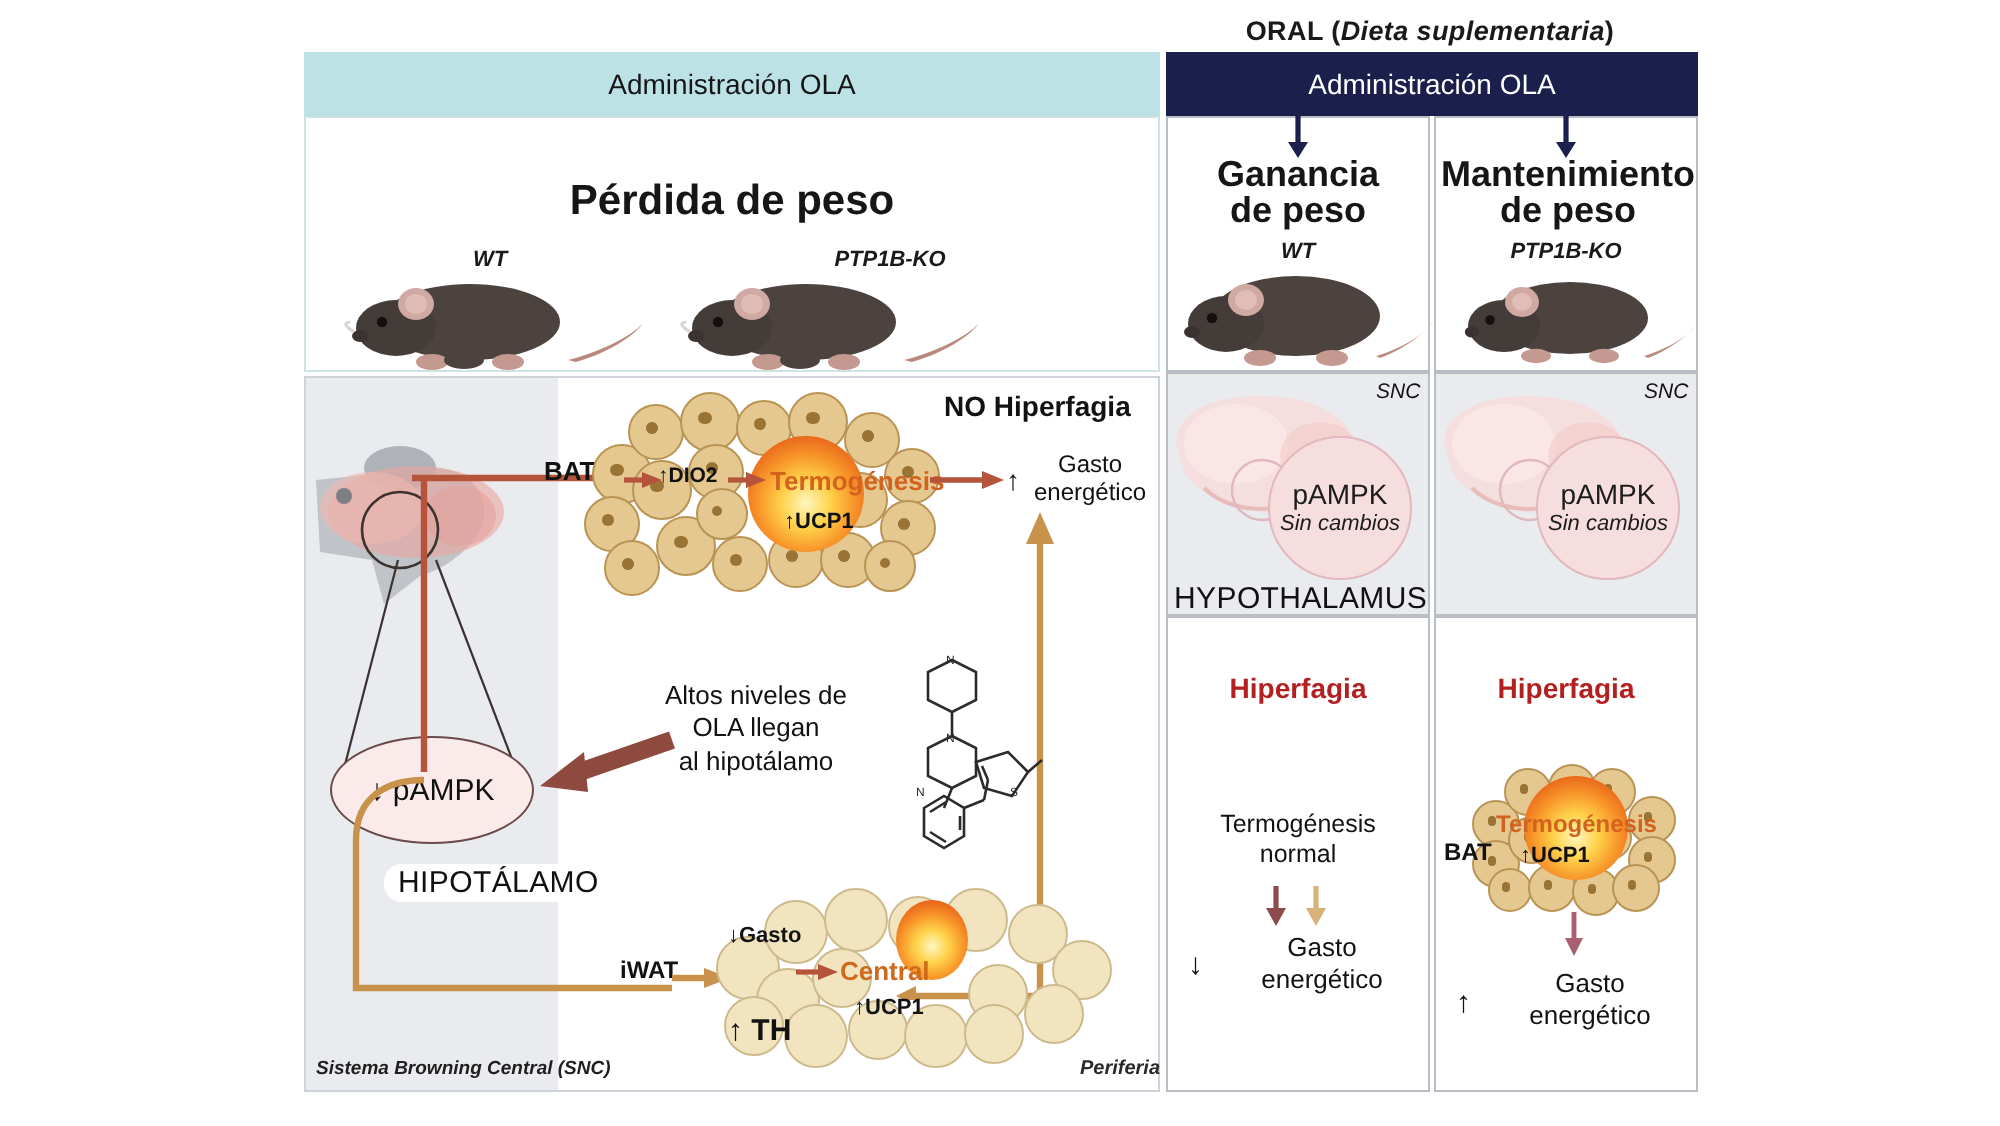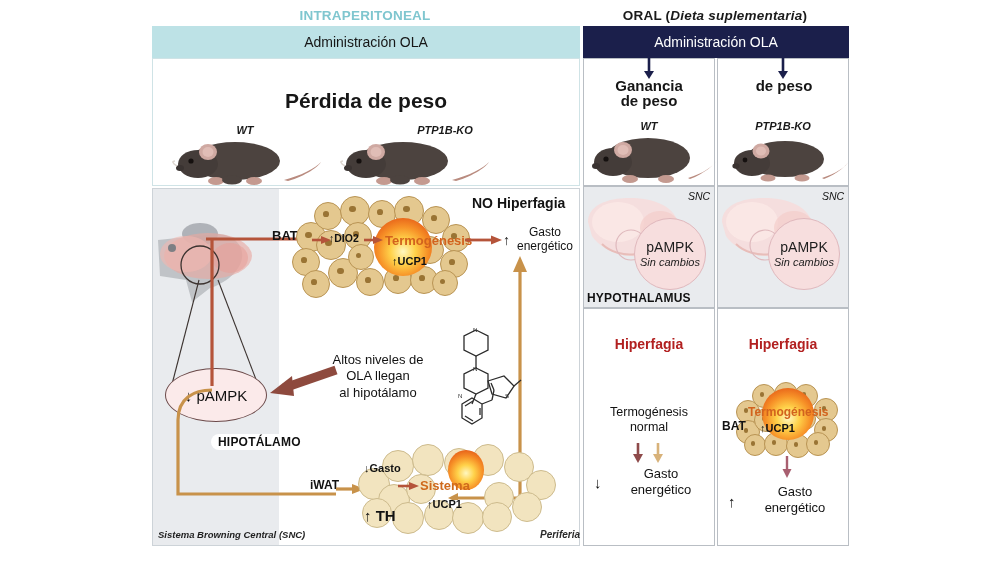--- a/index.html
+++ b/index.html
@@ -32,40 +32,40 @@
   .admin-oral { background: #1b1f4b; color: #ffffff; }
 
   
   .panel { border: 1px solid #b9bec4; background: #ffffff; }
 
   
   .weight-title {
     text-align: center; font-size: 21px; font-weight: 600; color: #161616;
     line-height: 1.02; white-space: nowrap;
   }
-  .weight-title.small { font-size: 15px; }
+  .weight-title.small { font-size: 18px; }
   .geno {
     text-align: center; font-size: 11px; font-style: italic;
     font-weight: 600; color: #1a1a1a; white-space: nowrap;
   }
 
   
   .t { font-size: 12px; color: #121212; white-space: nowrap; }
   .t.b { font-weight: 700; }
   .center { text-align: center; }
 
   .hiperfagia {
     color: #b22020; font-size: 14px; font-weight: 700;
     text-align: center; white-space: nowrap;
   }
   .no-hiperfagia {
     color: #121212; font-size: 14px; font-weight: 700; white-space: nowrap;
   }
   .smallcaps-lbl {
-    font-size: 12px; font-weight: 700; color: #111;
+    font-size: 15px; font-weight: 400; color: #111;
     letter-spacing: .2px; white-space: nowrap;
   }
   .periferia {
     font-size: 10px; font-style: italic; font-weight: 700; color: #2a2a2a;
   }
   .snc-lbl { font-size: 10.5px; font-style: italic; font-weight: 400; color: #111; }
 
   
   .cns-block { background: #e9ebee; }
   .cns-caption {
@@ -130,21 +130,20 @@
   .mouse svg { display: block; }
 
   
   .brain svg { display: block; }
 </style>
 </head>
 <body>
 
 <div id="root">
 
-  <div class="abs route-label route-ip" style="left:150px; top:8px; width:430px;">INTRAPERITONEAL</div>
 
   <div class="abs route-label route-oral" style="left:580px; top:8px; width:270px;">
     <span>ORAL (</span><i>Dieta suplementaria</i><span>)</span>
   </div>
 
   <div class="abs admin-bar admin-ip" style="left:152px; top:26px; width:428px; height:32px;">
     <span>Administración OLA</span>
   </div>
 
   <svg class="abs" style="left:358px; top:58px;" width="16" height="28">
@@ -211,21 +210,21 @@
 
   <svg class="abs" style="left:152px; top:240px;" width="140" height="160">
     <line x1="47" y1="40" x2="18" y2="152" stroke="#3c3330" stroke-width="1.1"></line>
     <line x1="66" y1="40" x2="108" y2="150" stroke="#3c3330" stroke-width="1.1"></line>
   </svg>
 
   <div class="abs ampk-ellipse" style="left:165px; top:368px; width:102px; height:54px;">
     <span>↓ pAMPK</span>
   </div>
 
-  <div class="abs" style="left:177px; top:432px;padding-left:34px;">
+  <div class="abs" style="left:158px; top:432px;padding-left:34px;">
     <span class="hipo-pill smallcaps-lbl">HIPOTÁLAMO</span>
   </div>
 
   <svg class="abs" style="left:206px; top:236px;" width="12" height="150">
     <line x1="6" y1="150" x2="6" y2="2" stroke="#b5543a" stroke-width="3.2"></line>
   </svg>
 
   <svg class="abs" style="left:206px; top:232px;" width="112" height="14">
     <line x1="0" y1="7" x2="98" y2="7" stroke="#b5543a" stroke-width="3.2"></line>
     <polygon points="110,7 96,1.5 96,12.5" fill="#b5543a"></polygon>
@@ -288,21 +287,21 @@
     <div style="padding-left:14px;">energético</div>
   </div>
 
   <svg class="abs" style="left:448px; top:250px;" width="110" height="250">
     <path d="M72 248 L72 18" stroke="#c8924a" stroke-width="3.2" fill="none"></path>
     <polygon points="72,6 65,22 79,22" fill="#c8924a"></polygon>
     <path d="M72 248 L4 248" stroke="#c8924a" stroke-width="3.2" fill="none"></path>
     <polygon points="0,248 10,243 10,253" fill="#c8924a"></polygon>
   </svg>
 
-  <div class="abs t center" style="left:318px; top:340px; width:120px; font-size:13px; line-height:1.25;margin-top:12px;">
+  <div class="abs t center" style="left:318px; top:340px; width:120px; font-size:13px; line-height:1.25;">
     <div>Altos niveles de</div>
     <div>OLA llegan</div>
     <div>al hipotálamo</div>
   </div>
 
   <svg class="abs" style="left:432px; top:326px;" width="90" height="104" viewBox="0 0 90 104">
     <g stroke="#2b2b2b" stroke-width="1.3" fill="none">
       <polygon points="44,4 56,10 56,24 44,30 32,24 32,10"></polygon>
       <line x1="44" y1="30" x2="44" y2="42"></line>
       <polygon points="44,42 56,48 56,62 44,68 32,62 32,48"></polygon>
@@ -347,21 +346,21 @@
     <div class="cell" style="left:124px;top:58px; width:30px; height:30px;"></div>
     <div class="flame" style="left:90px; top:6px; width:36px; height:40px;"></div>
   </div>
 
   <div class="abs t b" style="left:364px; top:462px; font-size:11px;">↓Gasto</div>
   <div class="abs t b" style="left:364px; top:507px; font-size:15px;">↑ TH</div>
   <svg class="abs" style="left:398px; top:480px;" width="22" height="12">
     <line x1="0" y1="6" x2="13" y2="6" stroke="#b5543a" stroke-width="2.6"></line>
     <polygon points="21,6 11,2 11,10" fill="#b5543a"></polygon>
   </svg>
-  <div class="browning-txt" style="left:420px; top:478px;">Sistema</div>
+  <div class="browning-txt" style="left:420px; top:478px;">Central</div>
   <div class="ucp1-txt" style="left:427px; top:498px;">↑UCP1</div>
 
   <div class="abs admin-bar admin-oral" style="left:583px; top:26px; width:266px; height:32px;">
     <span>Administración OLA</span>
   </div>
 
   <div class="abs panel" style="left:583px; top:58px; width:132px; height:128px;"></div>
   <svg class="abs" style="left:641px; top:58px;" width="16" height="22">
     <line x1="8" y1="0" x2="8" y2="14" stroke="#1b1f4b" stroke-width="2.6"></line>
     <polygon points="8,21 3,13 13,13" fill="#1b1f4b"></polygon>
@@ -384,20 +383,21 @@
       <ellipse cx="76" cy="47" rx="8" ry="4" fill="#c49a90"></ellipse>
     </svg>
   </div>
 
   <div class="abs panel" style="left:717px; top:58px; width:132px; height:128px;"></div>
   <svg class="abs" style="left:775px; top:58px;" width="16" height="22">
     <line x1="8" y1="0" x2="8" y2="14" stroke="#1b1f4b" stroke-width="2.6"></line>
     <polygon points="8,21 3,13 13,13" fill="#1b1f4b"></polygon>
   </svg>
   <div class="abs weight-title small" style="left:713px; top:78px; width:142px;">
+    <div>Mantenimiento</div>
     <div>de peso</div>
   </div>
   <div class="abs geno" style="left:717px; top:120px; width:132px;">PTP1B-KO</div>
   <div class="abs mouse" style="left:730px; top:134px;">
     <svg width="120" height="50" viewBox="0 0 120 50">
       <path d="M92 44 C105 40 116 33 119 27 C117 31 107 40 94 45 Z" fill="#b98b7f"></path>
       <ellipse cx="55" cy="25" rx="39" ry="18" fill="#4c433f"></ellipse>
       <ellipse cx="22" cy="29" rx="18" ry="13" fill="#443c39"></ellipse>
       <ellipse cx="31" cy="17" rx="8.5" ry="7.5" fill="#cfa9a2"></ellipse>
       <ellipse cx="31" cy="17" rx="5" ry="4.5" fill="#e0bdb6"></ellipse>

